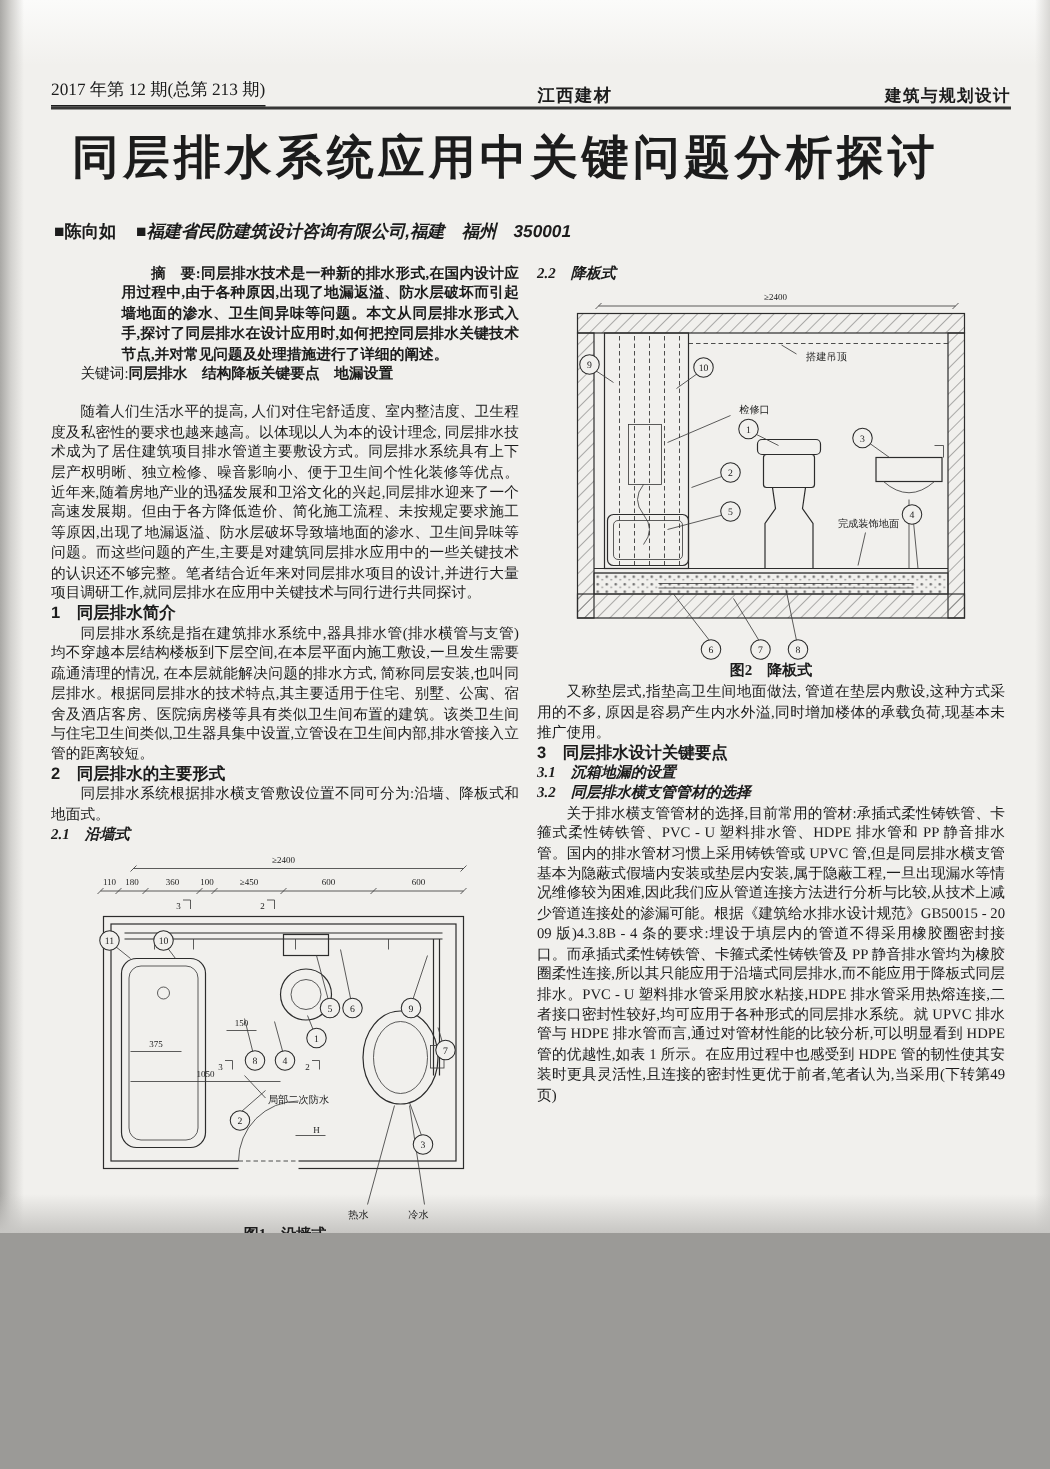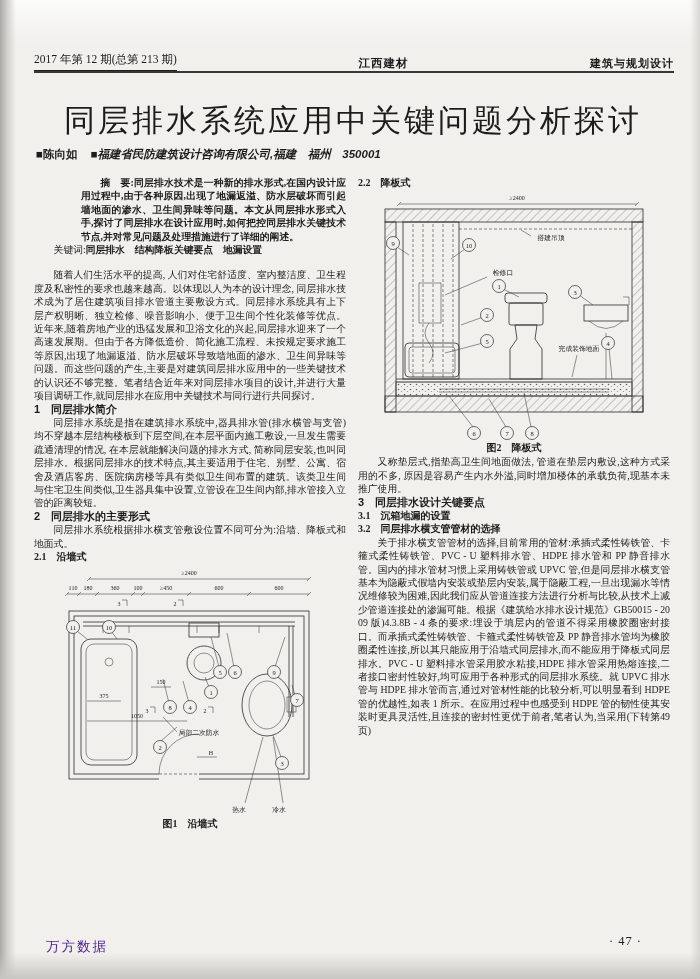--- a/index.html
+++ b/index.html
@@ -1,17 +1,17 @@
 <!DOCTYPE html>
 <html><head>
 <meta charset="utf-8">
 <style>
   html,body{margin:0;padding:0;background:#9b9a97;}
   .scan{
-    position:relative;width:700px;height:979px;margin:0 auto;
+    position:relative;width:700px;height:822px;margin:0 auto;
     background:#f1f0ed;overflow:hidden;
     font-family:"Liberation Serif","DejaVu Serif",serif;
     color:#1c1c1c;
   }
   
   .edge-left{position:absolute;left:0;top:0;width:16px;height:100%;
     background:linear-gradient(90deg,#a9a8a5,#d2d1ce 45%,rgba(241,240,237,0));pointer-events:none;}
   .edge-right{position:absolute;right:0;top:0;width:10px;height:100%;
     background:linear-gradient(270deg,#d8d7d4,rgba(241,240,237,0));pointer-events:none;}
   .edge-bottom{position:absolute;left:0;bottom:0;width:100%;height:26px;
@@ -20,40 +20,40 @@
     background:linear-gradient(180deg,#fbfbfa,rgba(241,240,237,0));pointer-events:none;}
 
   
   .hdr{position:absolute;top:52px;left:34px;right:26px;display:flex;
     justify-content:space-between;align-items:flex-end;font-size:11.5px;}
   .hdr .issue{border-bottom:1.4px solid #1d1d1d;padding-bottom:3px;}
   .hdr .journal{font-weight:bold;letter-spacing:1px;}
   .hdr .sect{font-weight:bold;font-family:"Liberation Sans",sans-serif;font-size:11px;letter-spacing:1px;}
   .hdr-rule{position:absolute;top:71px;left:34px;right:26px;height:2px;background:#1d1d1d;opacity:.88;}
 
-  .title{position:absolute;top:84px;left:48px;margin:16px;
+  .title{position:absolute;top:84px;left:48px;margin:0;
     font-family:"Liberation Sans","DejaVu Sans",sans-serif;
-    font-size:31px;font-weight:normal;letter-spacing:3px;white-space:nowrap;}
+    font-size:31px;font-weight:bold;letter-spacing:3px;white-space:nowrap;}
 
   .byline{position:absolute;top:147px;left:36px;
     font-family:"Liberation Sans",sans-serif;font-size:11.5px;font-weight:bold;}
   .byline .aff{margin-left:10px;font-style:italic;}
 
   
   .cols{position:absolute;top:176px;left:34px;display:flex;gap:12px;}
   .col{width:312px;font-size:9.8px;line-height:13.4px;text-align:justify;word-break:break-all;}
   .col p{margin:0;text-indent:2em;}
   .abs{margin:0 0 0 16px;padding-left:47px;text-indent:-47px;font-weight:600;}
   .abs .lbl{font-weight:bold;}
   .kw{margin:0 0 0 4px;text-indent:0;font-weight:600;}
   .kw .lbl{font-weight:normal;}
   .intro{margin-top:12px !important;}
   h2.h{font-size:11px;margin:0;font-weight:bold;text-indent:0;
     font-family:"Liberation Sans",sans-serif;line-height:13.4px;}
-  h3.sh{font-size:10px;margin:0;font-weight:600;text-indent:0;line-height:13.4px;}
+  h3.sh{font-size:10px;margin:0;font-weight:600;font-style:italic;text-indent:0;line-height:13.4px;}
 
   .fig{margin-top:4px;text-align:center;}
   .fig svg{display:block;margin:0 auto;}
   .figcap{font-size:10px;font-weight:bold;text-align:center;line-height:14px;text-indent:0 !important;}
 
   
   .wanfang{position:absolute;left:46px;top:938px;
     font-family:"Liberation Sans",sans-serif;font-size:13.5px;color:#4c1d95;letter-spacing:2px;}
   .pageno{position:absolute;right:58px;top:934px;font-size:12.5px;letter-spacing:1px;}
 

